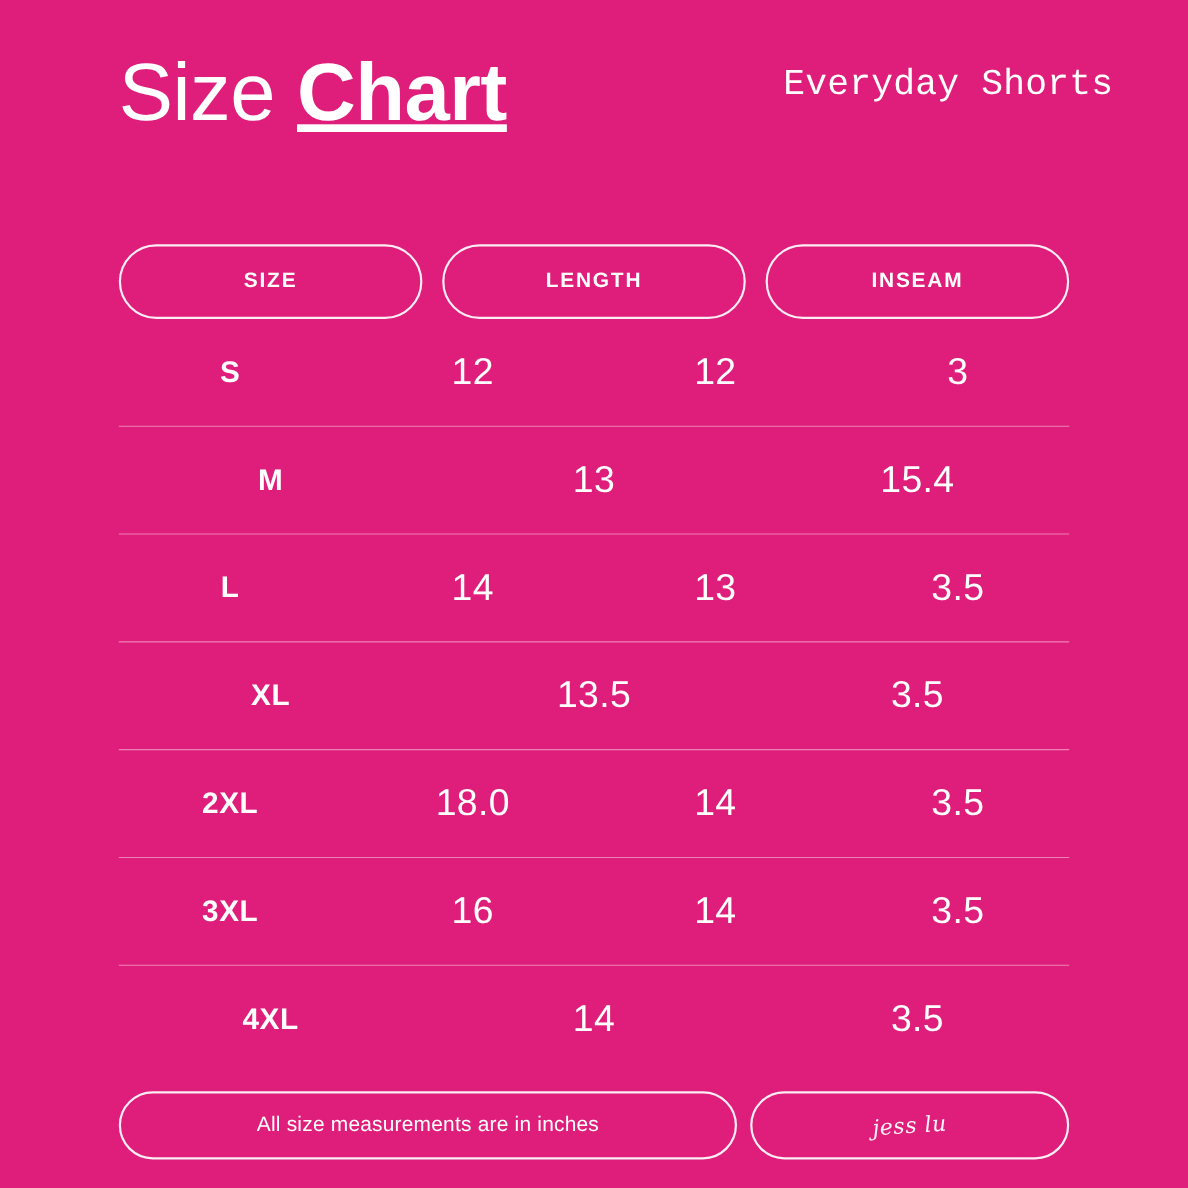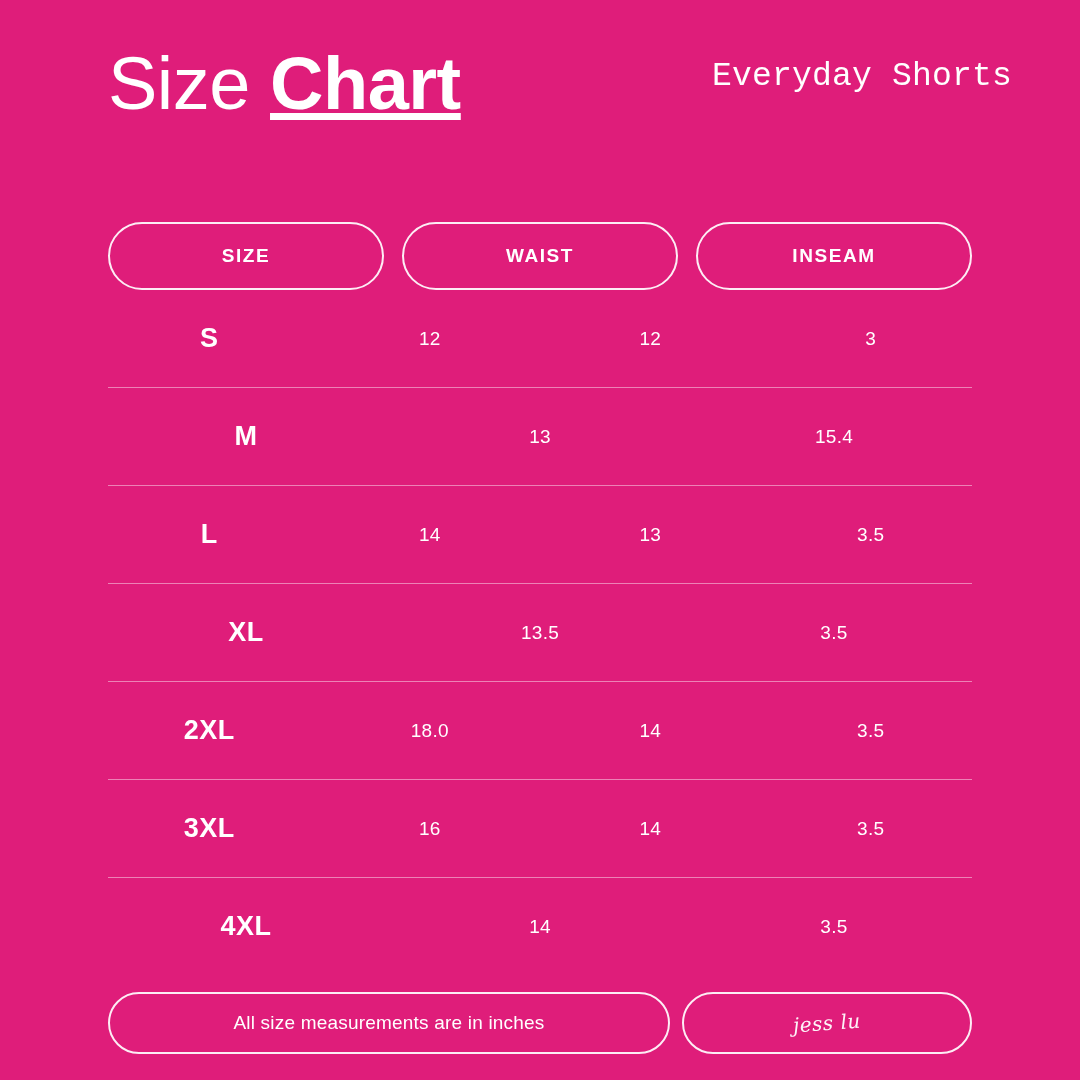--- a/index.html
+++ b/index.html
@@ -94,21 +94,21 @@
     height: 97px;
     align-items: center;
     border-bottom: 1px solid rgba(255,255,255,0.45);
   }
   .row:last-child {
     border-bottom: none;
   }
   .cell {
     flex: 1 1 0;
     text-align: center;
-    font-size: 19px;
+    font-size: 34px;
     font-weight: 400;
     letter-spacing: 0.3px;
   }
   .cell.size-label {
     font-weight: 700;
     font-size: 27px;
     letter-spacing: 0.5px;
   }
 
   
@@ -162,21 +162,21 @@
     <div class="title">
       <span class="light">Size </span><span class="bold">Chart</span>
     </div>
     <div class="product-name">Everyday Shorts</div>
   </div>
 
   <div class="table">
 
     <div class="head-row">
       <div class="head-cell">SIZE</div>
-      <div class="head-cell">WAIST</div>
+      <div class="head-cell">LENGTH</div>
       <div class="head-cell">INSEAM</div>
     </div>
 
     <div class="body-rows">
 
       <div class="row">
         <div class="cell size-label">S</div>
         <div class="cell">12</div>
         <div class="cell">12</div>
         <div class="cell">3</div>

